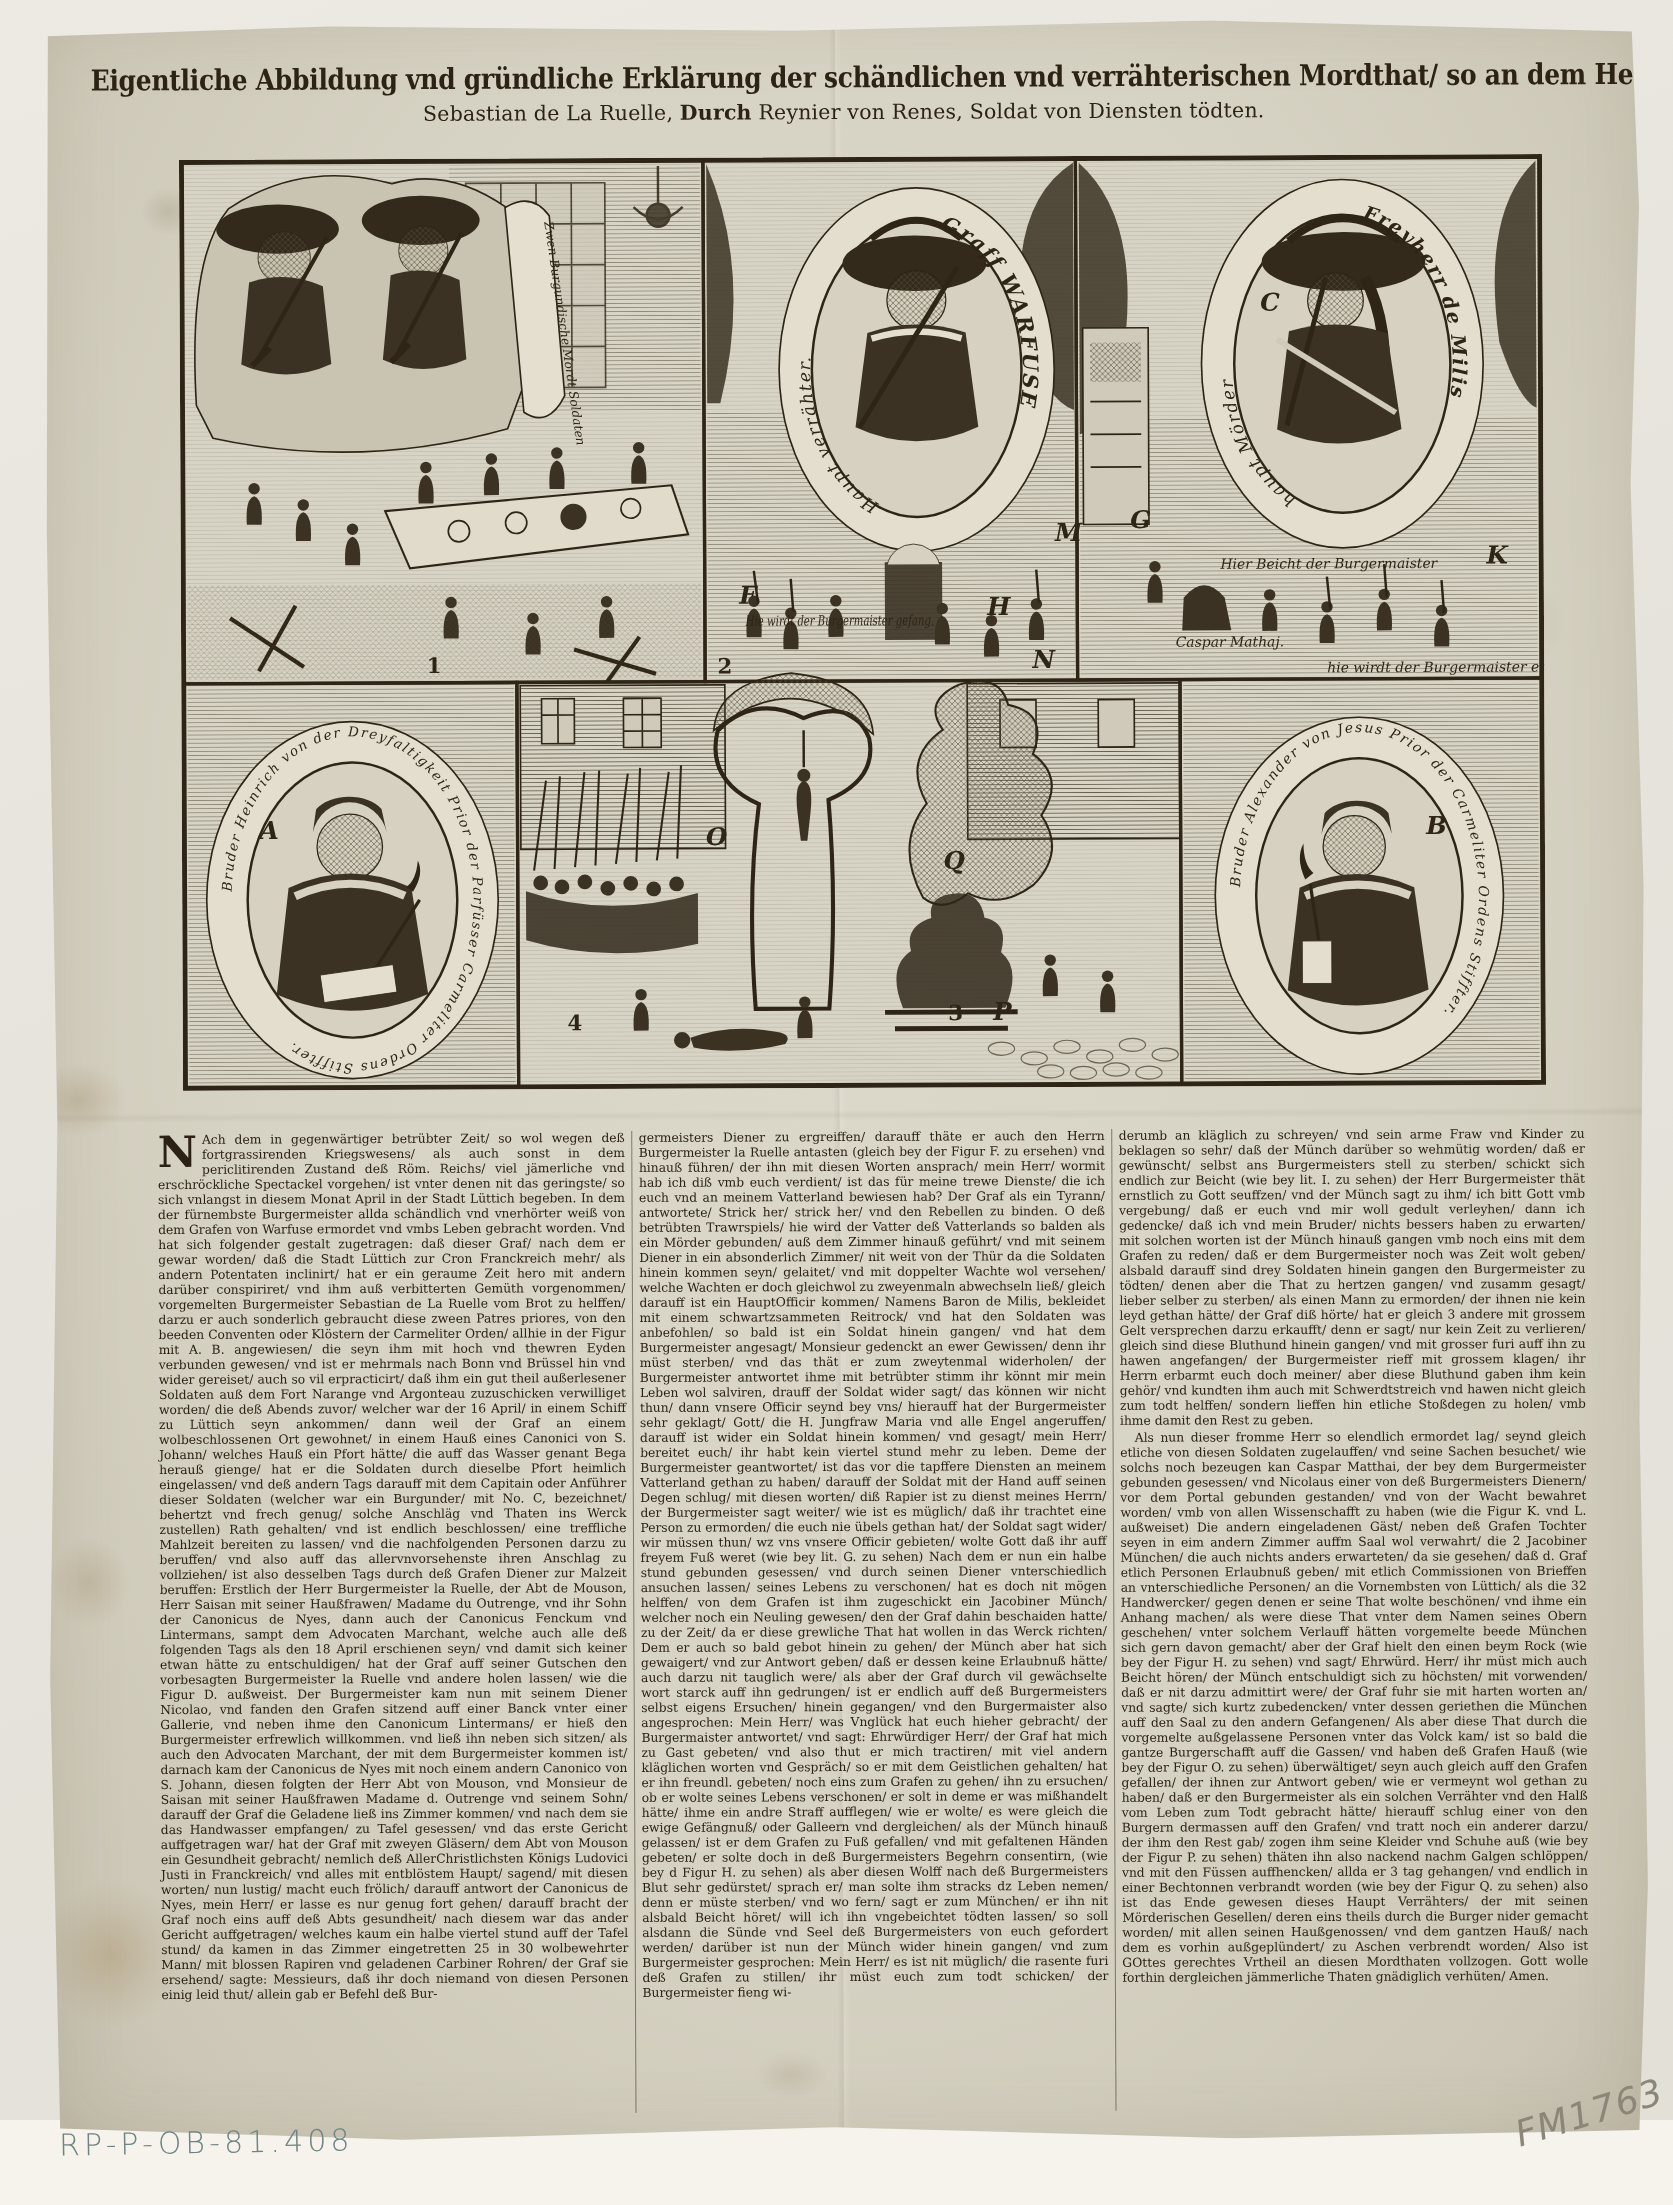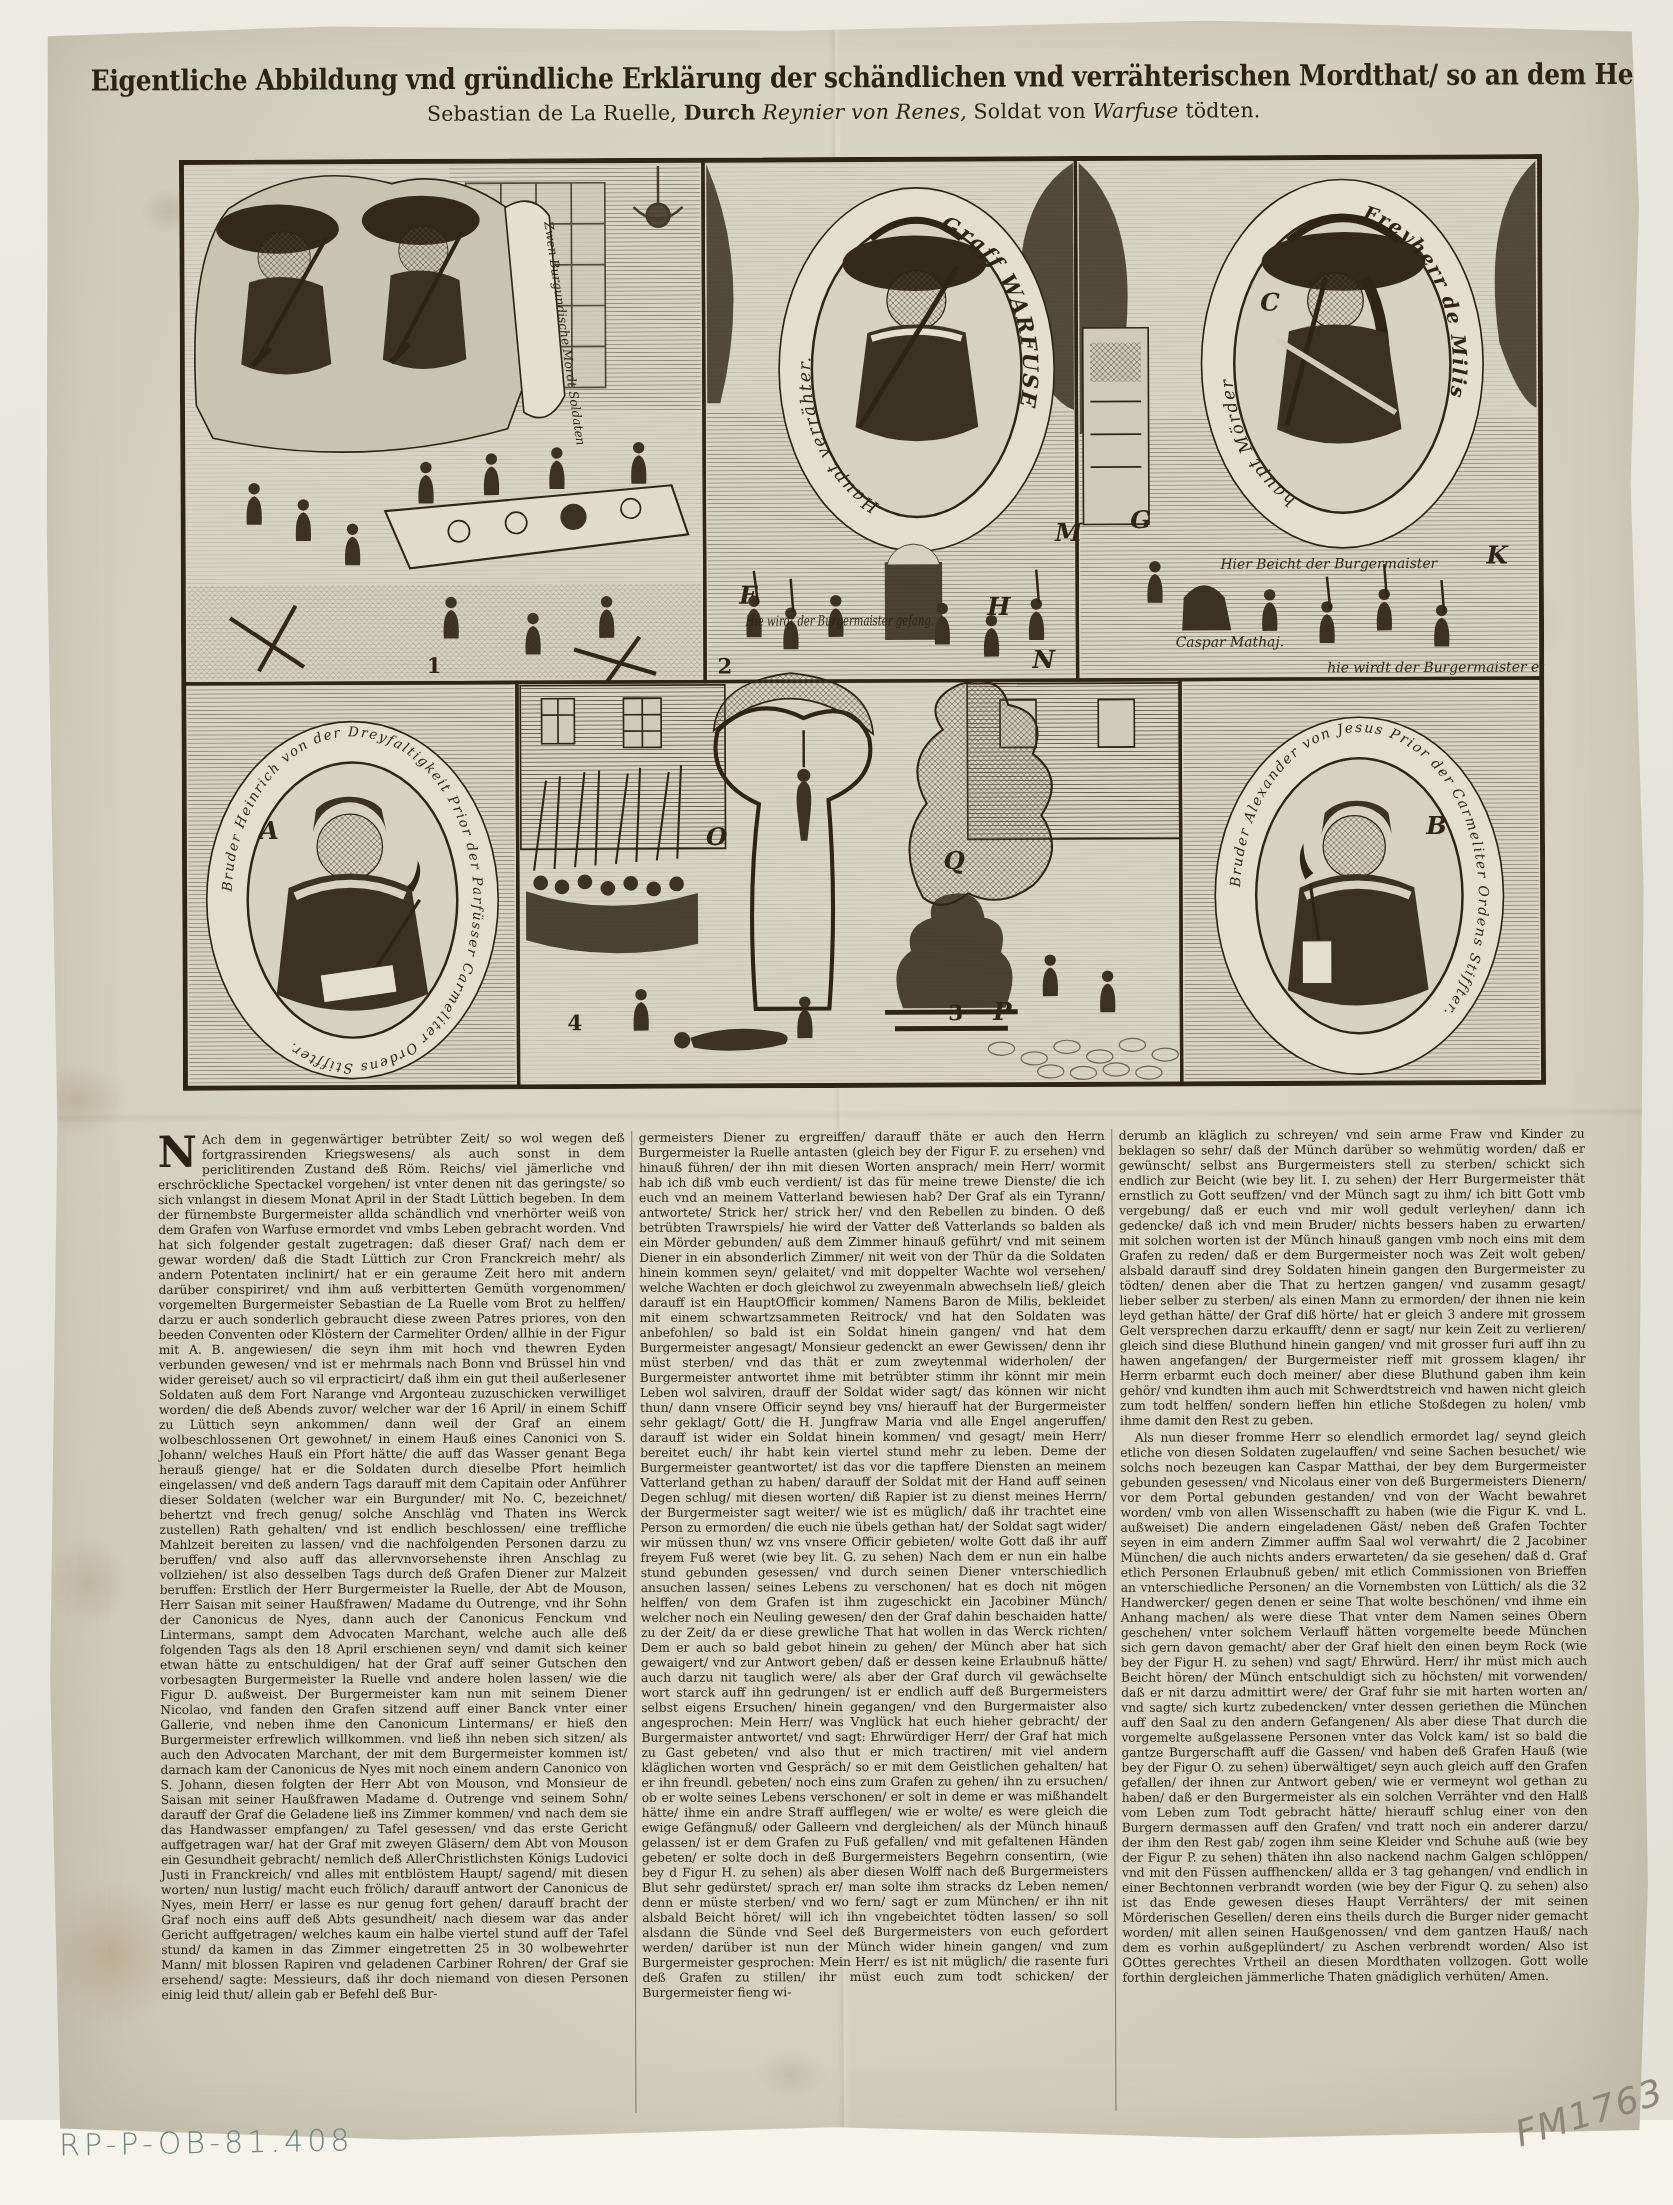--- a/index.html
+++ b/index.html
@@ -31,21 +31,21 @@
   .s4{left:98px;top:164px;width:57px;height:49px;background:radial-gradient(closest-side,rgba(130,115,85,.22),transparent);}
   .s5{left:1392px;top:557px;width:131px;height:98px;background:radial-gradient(closest-side,rgba(140,120,90,.16),transparent);}
   .s6{left:704px;top:2030px;width:74px;height:49px;background:radial-gradient(closest-side,rgba(140,120,90,.18),transparent);}
 
   .title-block{position:absolute;left:49px;top:43px;width:1506px;text-align:center;color:#2c2315;}
   .title-line1{
     font-size:25px;font-weight:bold;letter-spacing:-0.3px;white-space:nowrap;
     font-family:"DejaVu Serif",serif;transform:scaleY(1.15);
   }
   .title-line2{font-size:20.5px;margin-top:8.2px;letter-spacing:0.2px;}
-  .title-line2 .it{font-style:italic;}
+  .title-line2 .it{}
 
   .engraving-wrap{position:absolute;left:137px;top:137px;width:1363px;height:931px;}
   svg text{font-family:"DejaVu Serif",serif;fill:#2e2517;}
   .arc-label{font-style:italic;letter-spacing:2px;}
   .fig-letter{font-size:30px;font-style:italic;font-weight:bold;}
   .fig-num{font-size:26px;font-weight:bold;}
   .caption{font-size:17px;font-style:italic;}
 
   .textcols{
     position:absolute;left:105px;top:1110px;width:1478px;height:982px;
@@ -91,21 +91,21 @@
   <div class="stain s5"></div>
   <div class="stain s6"></div>
 
   <div class="title-block">
     <div class="title-line1">Eigentliche Abbildung vnd gründliche Erklärung der schändlichen vnd verrähterischen Mordthat/ so an dem Herrn Burgermeister zu Lüttich/</div>
     <div class="title-line2">
       <span>Sebastian de La Ruelle,</span>
       <b>Durch</b>
       <span class="it">Reynier von Renes,</span>
       <span>Soldat von</span>
-      <span class="it">Warfuse</span>
+      <span class="it">Diensten</span>
       <span>tödten.</span>
     </div>
   </div>
 
   <div class="engraving-wrap">
   <svg xmlns="http://www.w3.org/2000/svg" width="1363" height="931" viewBox="0 0 1665 1137">
     <defs>
       <pattern id="ph" patternUnits="userSpaceOnUse" width="5" height="5">
         <path d="M0 2.5 H5" stroke="#4d4433" stroke-width="0.8"></path>
       </pattern>

